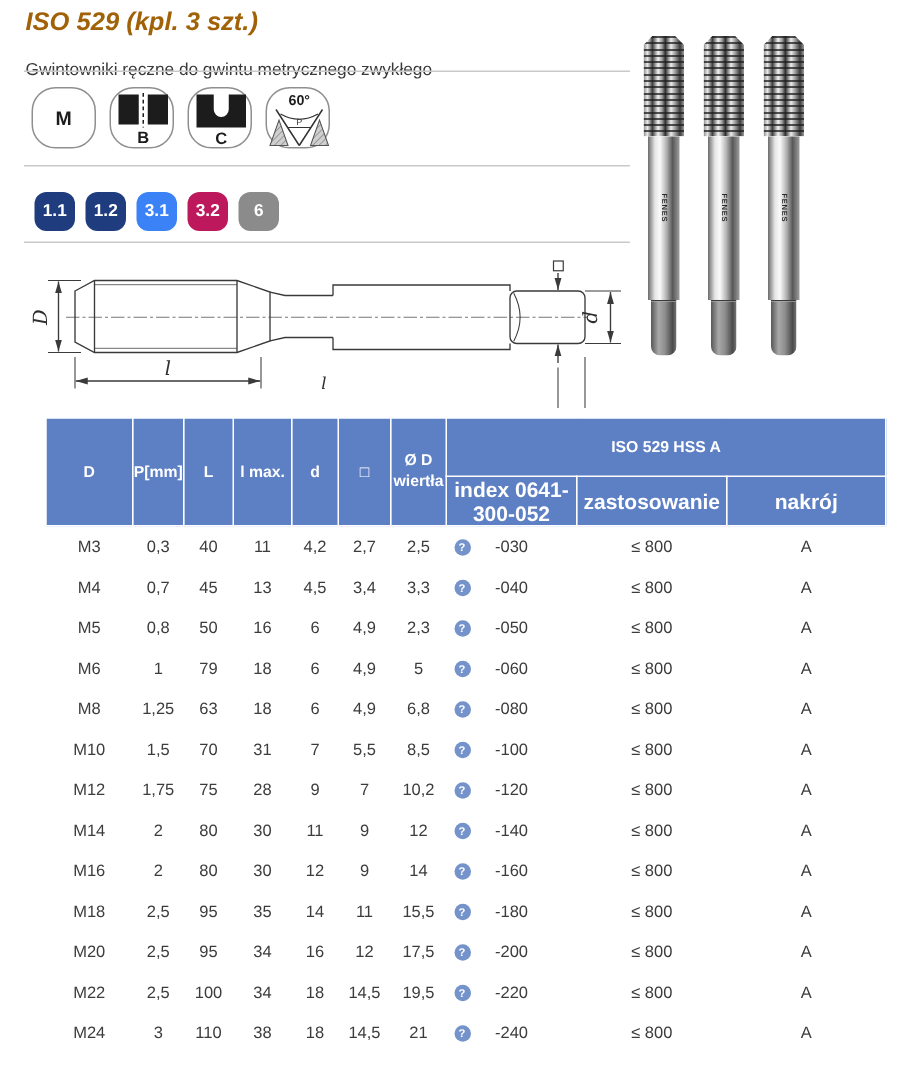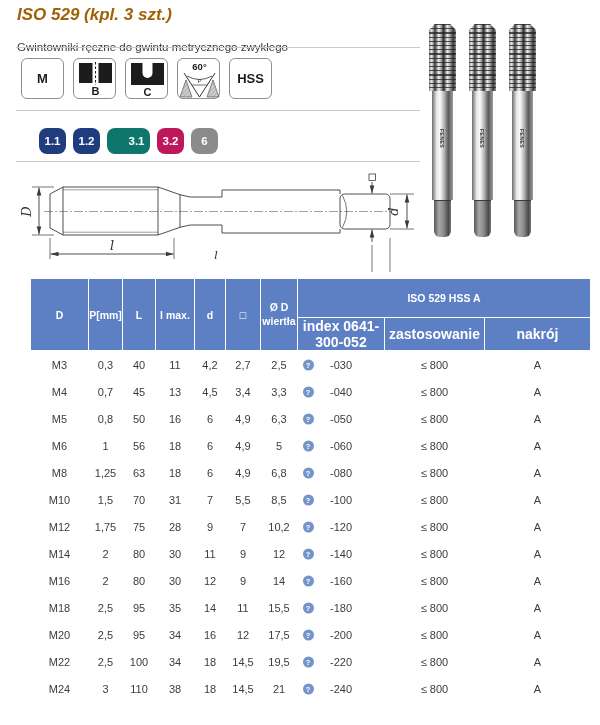--- a/index.html
+++ b/index.html
@@ -5,21 +5,21 @@
   html,body{margin:0;padding:0;background:#fff;}
   .page{position:relative;width:600px;height:725px;background:#fff;overflow:hidden;
         font-family:"Liberation Sans", sans-serif;color:#3c3c3c;}
   .title{position:absolute;left:17px;top:5px;font-size:17px;font-weight:bold;font-style:italic;color:#a16207;}
   .subtitle{position:absolute;left:17px;top:29px;font-size:11.5px;color:#3a3a3a;margin-top:12px;}
   .divider{position:absolute;left:16px;width:404px;height:0;border-top:1px solid #c9c9c9;}
   .hr1{top:47px}.hr2{top:110px}.hr3{top:161px}
 
   
   .icons{position:absolute;left:21px;top:58px;display:flex;gap:9px;}
-  .icon{width:43px;height:41px;border:1.4px solid #8f8f8f;border-radius:6px;background:#fff;
+  .icon{width:43px;height:41px;border:1.4px solid #8f8f8f;border-radius:16px;background:#fff;
         display:flex;align-items:center;justify-content:center;position:relative;box-sizing:border-box;}
   .icon .letter{font-size:13px;font-weight:bold;color:#1c1c1c;}
   .icon svg{position:absolute;left:0;top:0;}
 
   
   .badges{position:absolute;left:23px;top:128px;display:flex;gap:7px;}
   .badge{width:27px;height:26px;border-radius:8px;color:#fff;font-size:11.5px;font-weight:bold;
          display:flex;align-items:center;justify-content:center;}
 
   
@@ -91,31 +91,28 @@
         </defs>
         <polygon points="2,38 14,38 8,21" fill="url(#hatch)" stroke="#555" stroke-width=".7"></polygon>
         <polygon points="29,38 41,38 35,21" fill="url(#hatch)" stroke="#555" stroke-width=".7"></polygon>
         <path d="M21.5,38 L6,14 M21.5,38 L37,14" stroke="#333" stroke-width="1" fill="none"></path>
         <path d="M9,17 Q21.5,24 34,17" stroke="#333" stroke-width=".8" fill="none"></path>
         <line x1="14" y1="26" x2="29" y2="26" stroke="#333" stroke-width=".7"></line>
         <text x="21.5" y="11" font-size="9.5" font-weight="bold" fill="#1c1c1c" text-anchor="middle" font-family="Liberation Sans, sans-serif">60°</text>
         <text x="21.5" y="24" font-size="6" fill="#333" text-anchor="middle" font-family="Liberation Sans, sans-serif">P</text>
       </svg>
     </div>
-    <div class="icon">
-      <span class="letter">HSS</span>
-    </div>
   </div>
 
   <div class="divider hr2"></div>
 
   <div class="badges">
-    <span class="badge" style="background: rgb(30, 60, 126); margin-left: 16px;">1.1</span>
+    <span class="badge" style="background: rgb(30, 60, 126);">1.1</span>
     <span class="badge" style="background: rgb(30, 60, 126); text-align: center;">1.2</span>
-    <span class="badge" style="background: #0f766e; padding-left: 16px;">3.1</span>
+    <span class="badge" style="background: #3b82f6;">3.1</span>
     <span class="badge" style="background: #be185d;">3.2</span>
     <span class="badge" style="background: rgb(139, 139, 139);">6</span>
   </div>
 
   <div class="divider hr3"></div>
 
   <svg class="drawing" width="400" height="107" viewBox="0 0 400 107">
     <defs>
       <marker id="ah" markerWidth="9" markerHeight="7" refX="8" refY="3" orient="auto-start-reverse" markerUnits="userSpaceOnUse">
         <path d="M0,0.7 L8,3 L0,5.3 Z" fill="#3a3a3a"></path>
@@ -245,29 +242,29 @@
           <td>≤ 800</td>
           <td>A</td>
         </tr>
         <tr>
           <td>M5</td>
           <td>0,8</td>
           <td>50</td>
           <td>16</td>
           <td>6</td>
           <td>4,9</td>
-          <td>6,3</td>
+          <td>2,3</td>
           <td class="index-cell"><span class="info-icon">?</span><span>-050</span></td>
           <td>≤ 800</td>
           <td>A</td>
         </tr>
         <tr>
           <td>M6</td>
           <td>1</td>
-          <td>56</td>
+          <td>79</td>
           <td>18</td>
           <td>6</td>
           <td>4,9</td>
           <td>5</td>
           <td class="index-cell"><span class="info-icon">?</span><span>-060</span></td>
           <td>≤ 800</td>
           <td>A</td>
         </tr>
         <tr>
           <td>M8</td>

